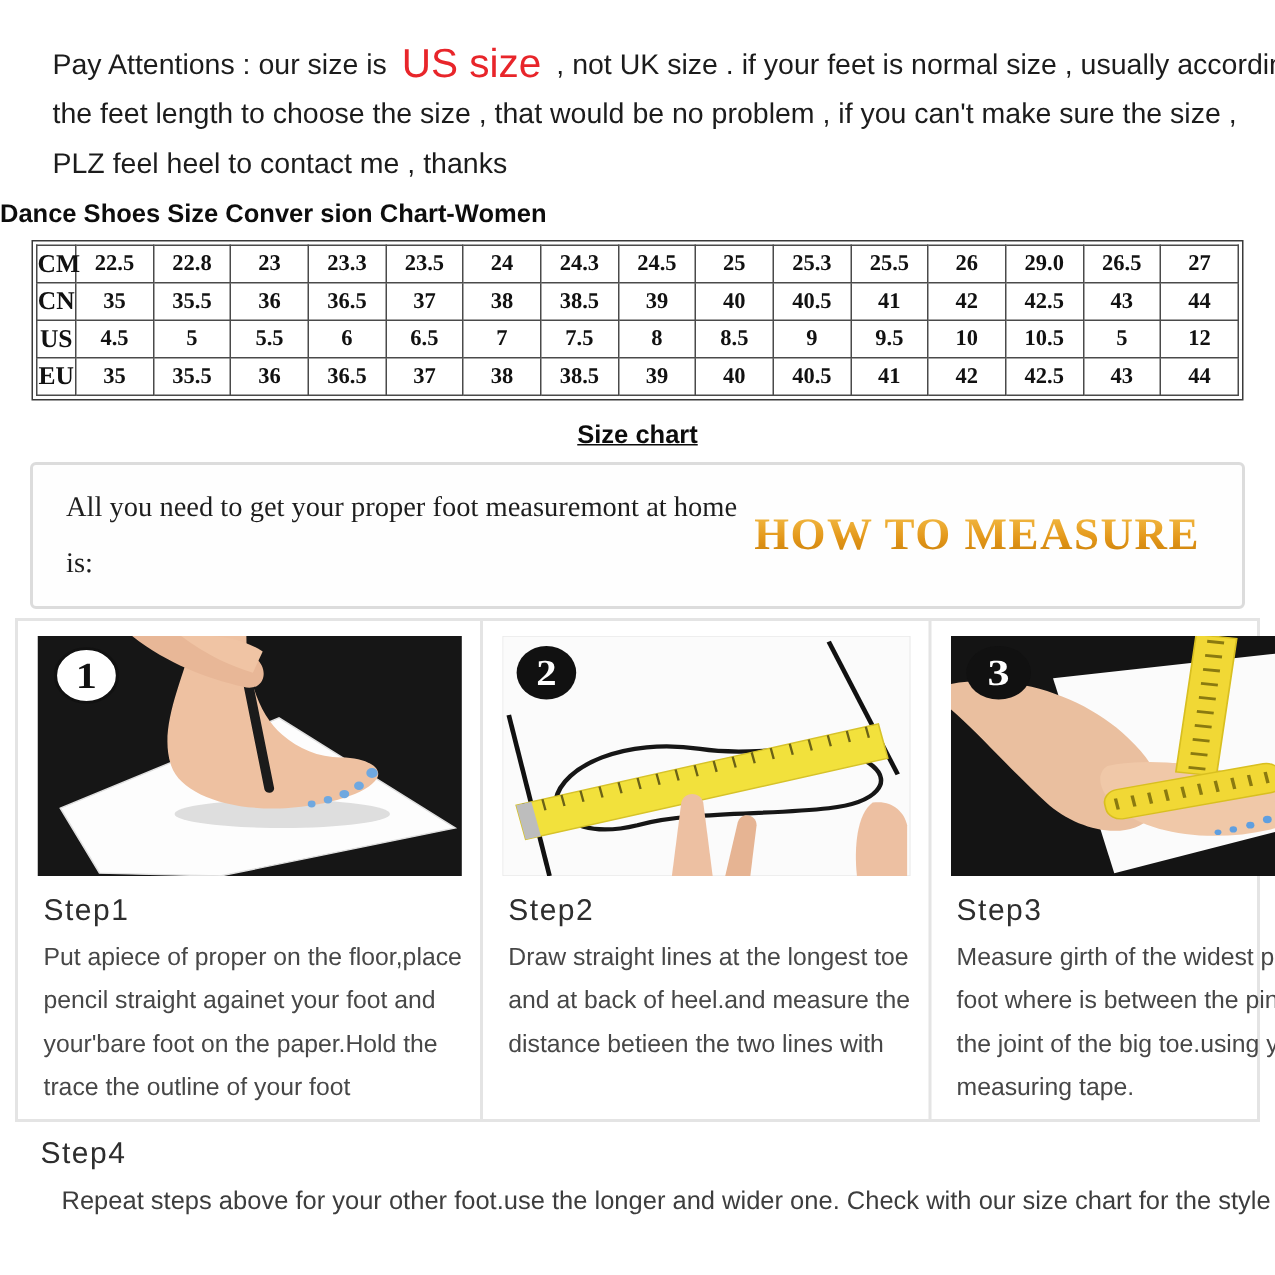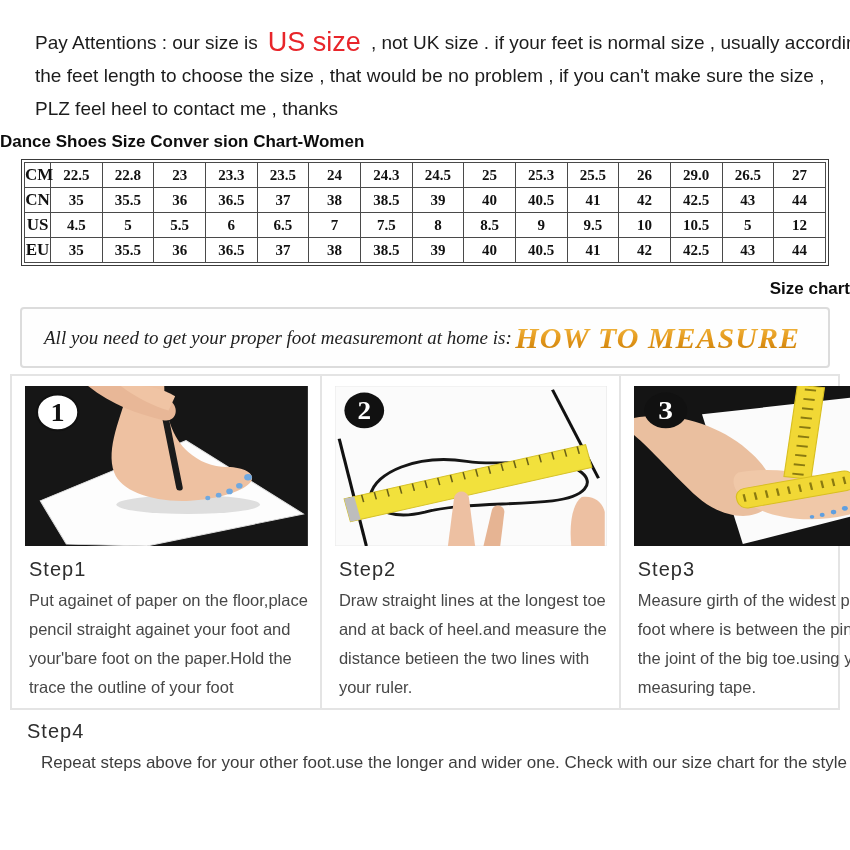--- a/index.html
+++ b/index.html
@@ -23,28 +23,27 @@
   
   .table-wrap { margin: 7px 21px 0; border: 1px solid #3a3a3a; padding: 2px; background: #fff; }
   table.size-table { width: 100%; border-collapse: collapse; table-layout: fixed; }
   .size-table td {
     border: 1px solid #4a4a4a; text-align: center; height: 25px;
     font-family: "Liberation Serif", serif; font-weight: bold; font-size: 15px; color: #111;
   }
   .size-table td.rowlabel { width: 26px; font-size: 17px; margin-top: 36px; }
 
   
-  .size-chart-heading { text-align: right; font-size: 17px; font-weight: bold; margin-top: 13px; color: #0d0d0d; }
+  .size-chart-heading { text-align: center; font-size: 17px; font-weight: bold; margin-top: 13px; color: #0d0d0d; text-decoration: underline; }
 
   
   .measure-box {
     margin: 8px 20px 0; border: 2px solid #dcdcdc; border-radius: 4px;
     padding: 10px 14px 10px 22px; display: flex; align-items: center; justify-content: space-between;
     background: #fefefe;
-    font-style: italic;
   }
   .measure-text { font-family: "Liberation Serif", serif; font-size: 19px; line-height: 37px; color: #1e1e1e; }
   .how-to-measure {
     font-family: "Liberation Serif", serif; font-weight: bold; font-size: 30px; letter-spacing: 1px;
     background: linear-gradient(180deg, #f6c14d 0%, #e3971a 55%, #c47a05 100%);
     -webkit-background-clip: text; background-clip: text; color: transparent;
     padding-right: 14px; white-space: nowrap;
   }
 
   
@@ -172,21 +171,21 @@
       <circle cx="188" cy="112" r="3" fill="#6fa8e0"></circle>
       <circle cx="178" cy="116" r="2.6" fill="#6fa8e0"></circle>
       <circle cx="168" cy="119" r="2.4" fill="#6fa8e0"></circle>
       <line x1="126" y1="16" x2="142" y2="108" stroke="#1b1b1b" stroke-width="6" stroke-linecap="round"></line>
       <path d="M58,0 C80,20 104,30 126,36 C138,40 143,25 134,16 C120,4 106,0 94,0 Z" fill="#e8b797"></path>
       <path d="M88,0 C104,14 120,22 132,26 L138,11 C126,2 112,0 104,0 Z" fill="#f0c4a4"></path>
       <circle cx="30" cy="28" r="19" fill="#ffffff" stroke="#111111" stroke-width="2"></circle>
       <text x="30" y="37" text-anchor="middle" font-size="26" font-weight="bold" fill="#111111" font-family="'Liberation Serif',serif">1</text>
     </svg>
     <div class="step-title">Step1</div>
-    <div class="step-line">Put againet of paper on the floor,place</div>
+    <div class="step-line">Put apiece of proper on the floor,place</div>
     <div class="step-line">pencil straight againet your foot and</div>
     <div class="step-line">your'bare foot on the paper.Hold the</div>
     <div class="step-line">trace the outline of your foot</div>
   </div>
 
   <div class="step-cell">
     <svg class="step-photo" viewBox="0 0 260 170" preserveAspectRatio="none">
       <rect width="260" height="170" fill="#fbfbfb" stroke="#e8e8e8"></rect>
       <line x1="30" y1="170" x2="4" y2="56" stroke="#111111" stroke-width="3"></line>
       <line x1="208" y1="4" x2="252" y2="98" stroke="#111111" stroke-width="3"></line>
@@ -199,21 +198,20 @@
       <path d="M108,170 L114,118 C116,110 126,110 128,118 L134,170 Z" fill="#edc0a2"></path>
       <path d="M142,170 L150,132 C152,124 162,126 162,134 L158,170 Z" fill="#e6b493"></path>
       <path d="M236,118 C248,116 256,124 258,134 L258,170 L226,170 C224,150 226,126 236,118 Z" fill="#edc0a2"></path>
       <circle cx="28" cy="26" r="19" fill="#111111"></circle>
       <text x="28" y="35" text-anchor="middle" font-size="26" font-weight="bold" fill="#ffffff" font-family="'Liberation Serif',serif">2</text>
     </svg>
     <div class="step-title">Step2</div>
     <div class="step-line">Draw straight lines at the longest toe</div>
     <div class="step-line"> and at back of heel.and measure the</div>
     <div class="step-line">distance betieen the two lines with</div>
-    <div class="step-line">your ruler.</div>
   </div>
 
   <div class="step-cell">
     <svg class="step-photo" viewBox="0 0 260 170" preserveAspectRatio="none">
       <rect width="260" height="170" fill="#141414"></rect>
       <polygon points="60,30 240,6 258,118 96,168" fill="#fbfbfb"></polygon>
       <path d="M0,34 C36,26 78,42 104,72 C122,92 128,112 118,128 C104,146 74,138 56,118 C36,96 14,66 0,52 Z" fill="#eabf9f"></path>
       <path d="M92,92 C124,84 168,94 194,110 C208,119 206,132 188,137 C152,147 116,140 98,122 C88,112 84,98 92,92 Z" fill="#f0c8a8"></path>
       <ellipse cx="196" cy="117" rx="5.5" ry="4.5" fill="#5f9fe0"></ellipse>
       <circle cx="186" cy="130" r="2.6" fill="#5f9fe0"></circle>

